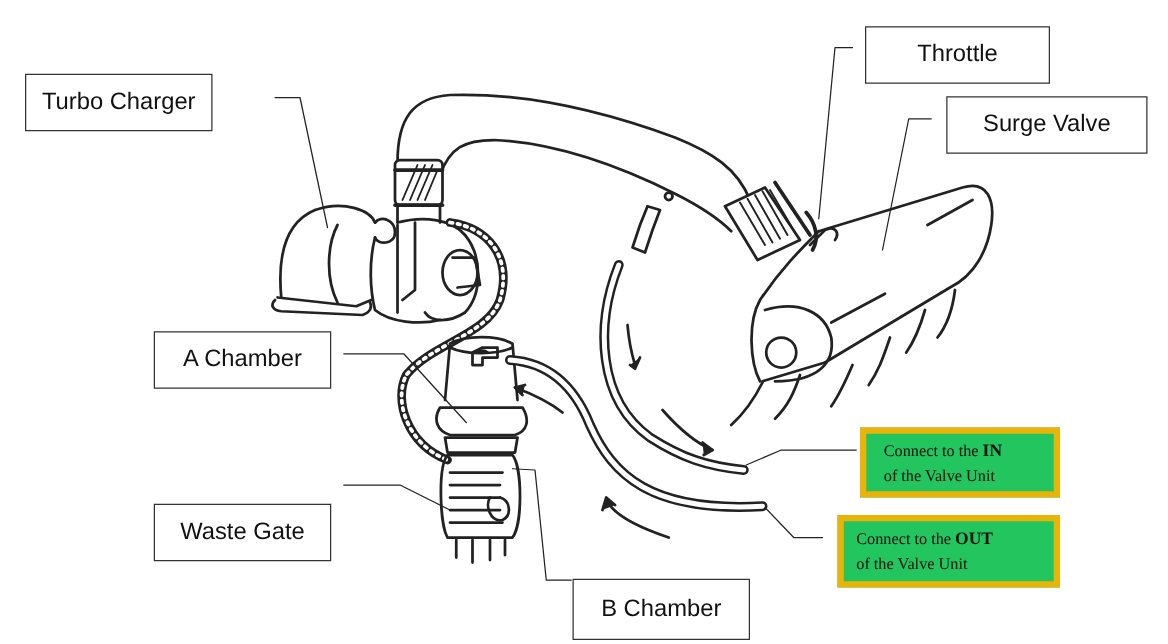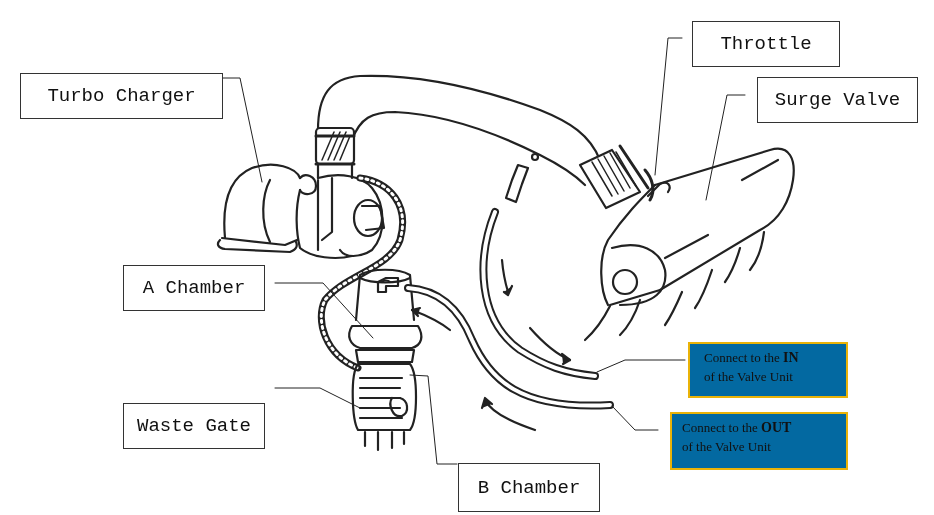--- a/index.html
+++ b/index.html
@@ -2,24 +2,24 @@
 <html><head>
   <meta charset="utf-8">
   <style>
     html, body { margin: 0; padding: 0; background: #ffffff; }
     body { width: 934px; height: 515px; position: relative; overflow: hidden;
            font-family: "DejaVu Serif", "Liberation Serif", serif; }
     #art { position: absolute; left: 0; top: 0; width: 934px; height: 515px; }
     .label-box {
       position: absolute; background: #fff; border: 1px solid #333;
       box-sizing: border-box; display: flex; align-items: center; justify-content: center;
-      font-family: Liberation Mono, monospace; color: #111; font-size: 19px;
+      font-family: Liberation Sans, sans-serif; color: #111; font-size: 19px;
     }
     .note-box {
-      position: absolute; background: #0369a1; border: 2px solid #eab308; box-sizing: border-box;
+      position: absolute; background: #22c55e; border: 5px solid #eab308; box-sizing: border-box;
       font-family: "Liberation Serif", "DejaVu Serif", serif; color: #111; font-size: 13px;
       line-height: 19px; padding: 4px 0 0 14px;
     }
     .note-box b { font-weight: bold; font-size: 14px; }
   </style>
 </head>
 <body>
 
 <svg id="art" viewBox="0 0 934 515">
   <g fill="none" stroke="#222" stroke-width="2.2" stroke-linecap="round" stroke-linejoin="round">
@@ -129,21 +129,21 @@
       <path d="M745,95 L727,95 L706,200"></path>
       <path d="M275,283 L323,283 L373,338"></path>
       <path d="M275,388 L320,388 L360,408"></path>
       <path d="M410,375 L428,376 L437,464 L457,464"></path>
       <path d="M597,372 L625,360 L685,360"></path>
       <path d="M612,406 L635,430 L658,430"></path>
     </g>
   </g>
 </svg>
 
-<div class="label-box" style="left:20px;top:73px;width:203px;height:46px;">
+<div class="label-box" style="left:20px;top:59px;width:150px;height:46px;">
   <span>Turbo Charger</span>
 </div>
 <div class="label-box" style="left:692px;top:21px;width:148px;height:46px;">
   <span>Throttle</span>
 </div>
 <div class="label-box" style="left:757px;top:77px;width:161px;height:46px;">
   <span>Surge Valve</span>
 </div>
 <div class="label-box" style="left:123px;top:265px;width:142px;height:46px;align-items:center;">
   <span>A Chamber</span>

